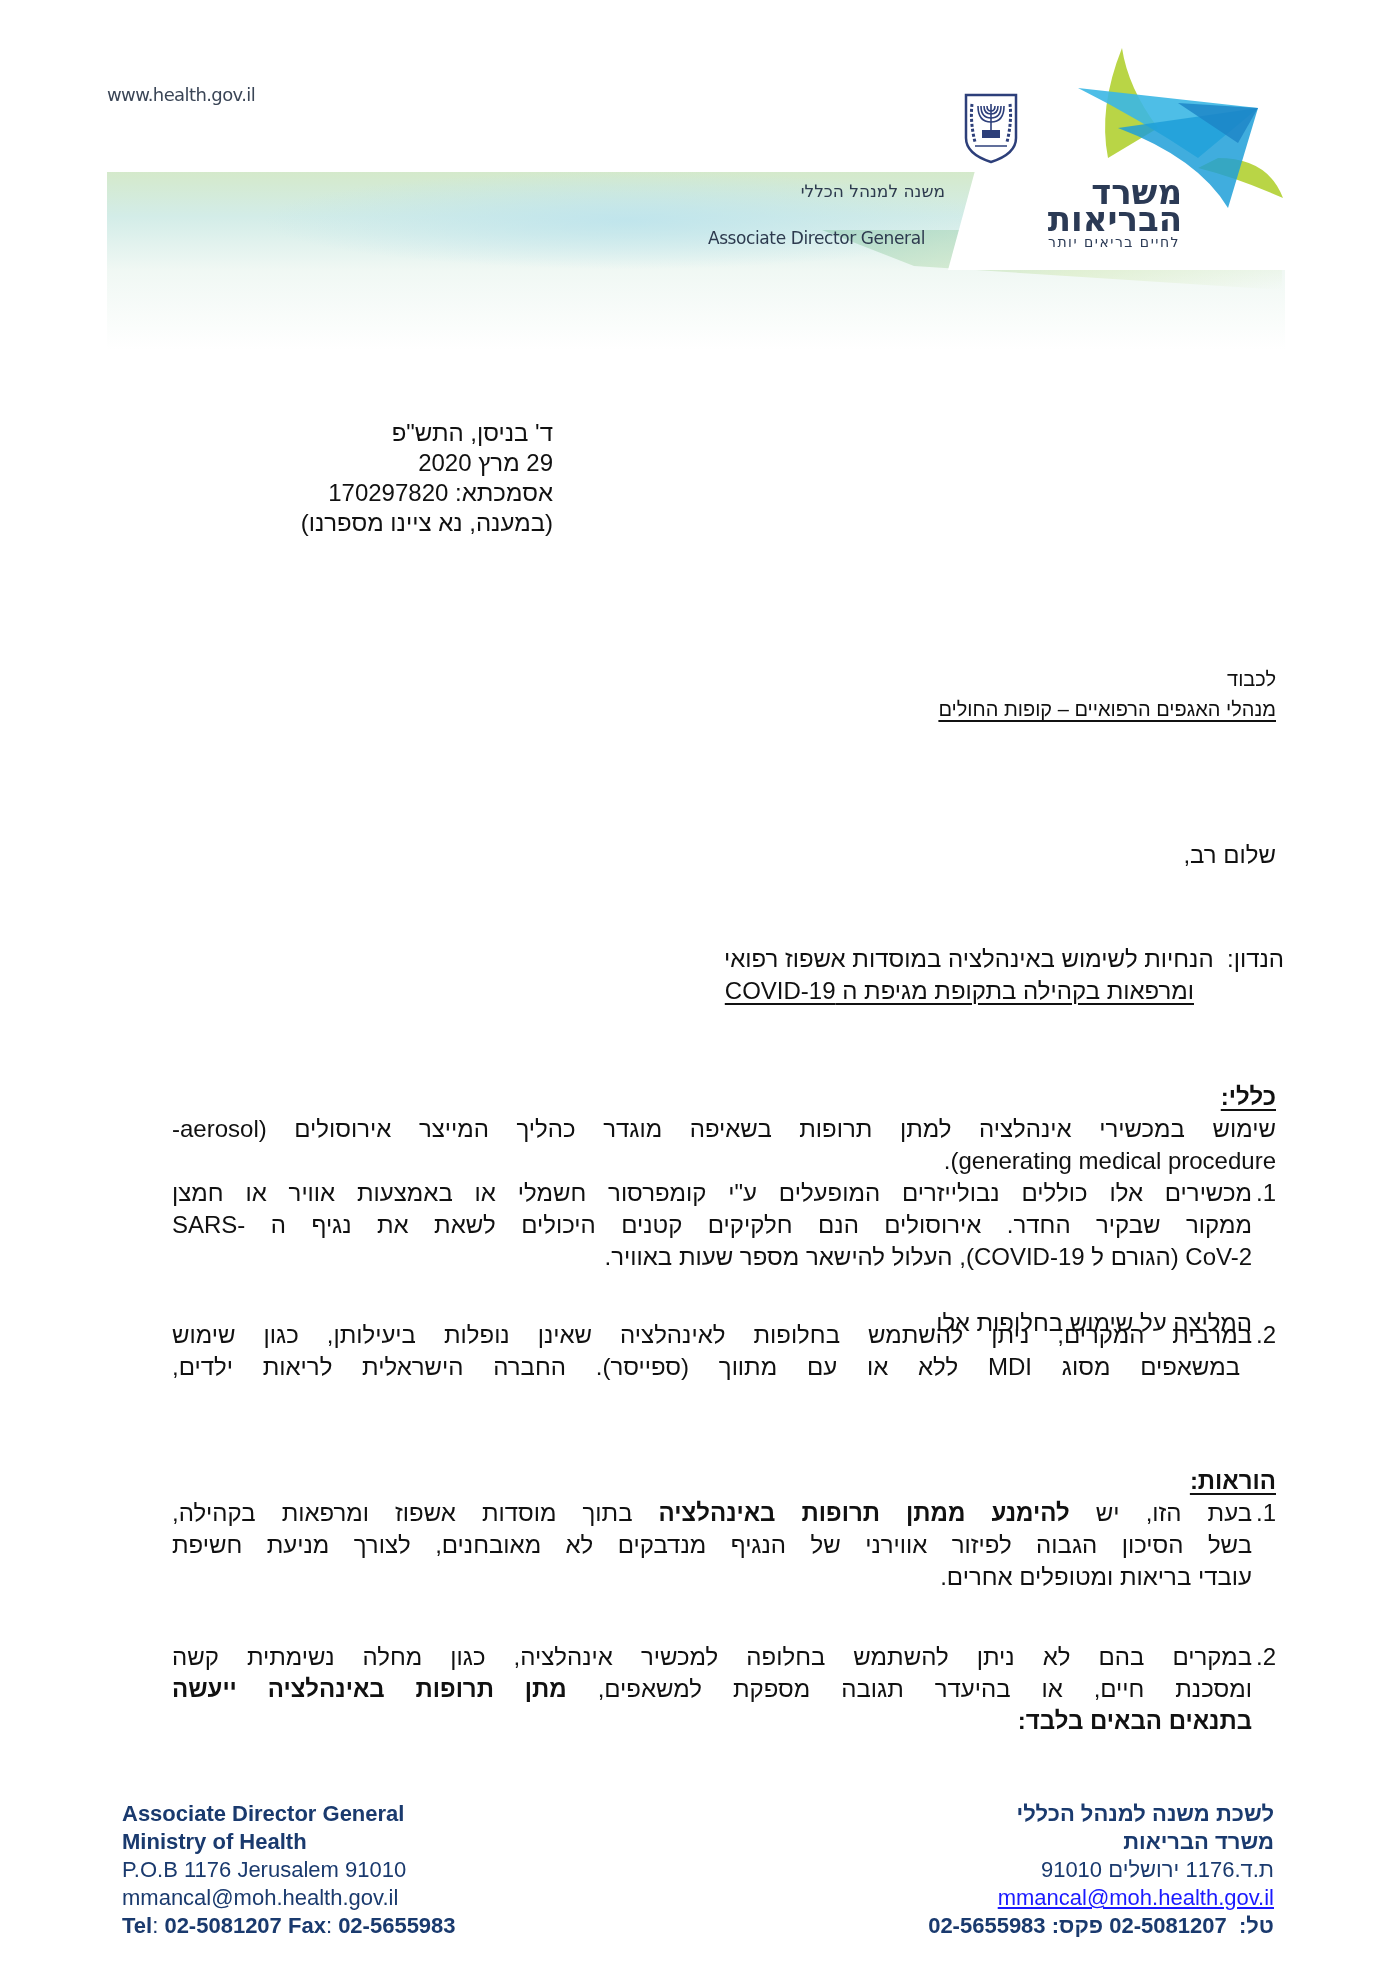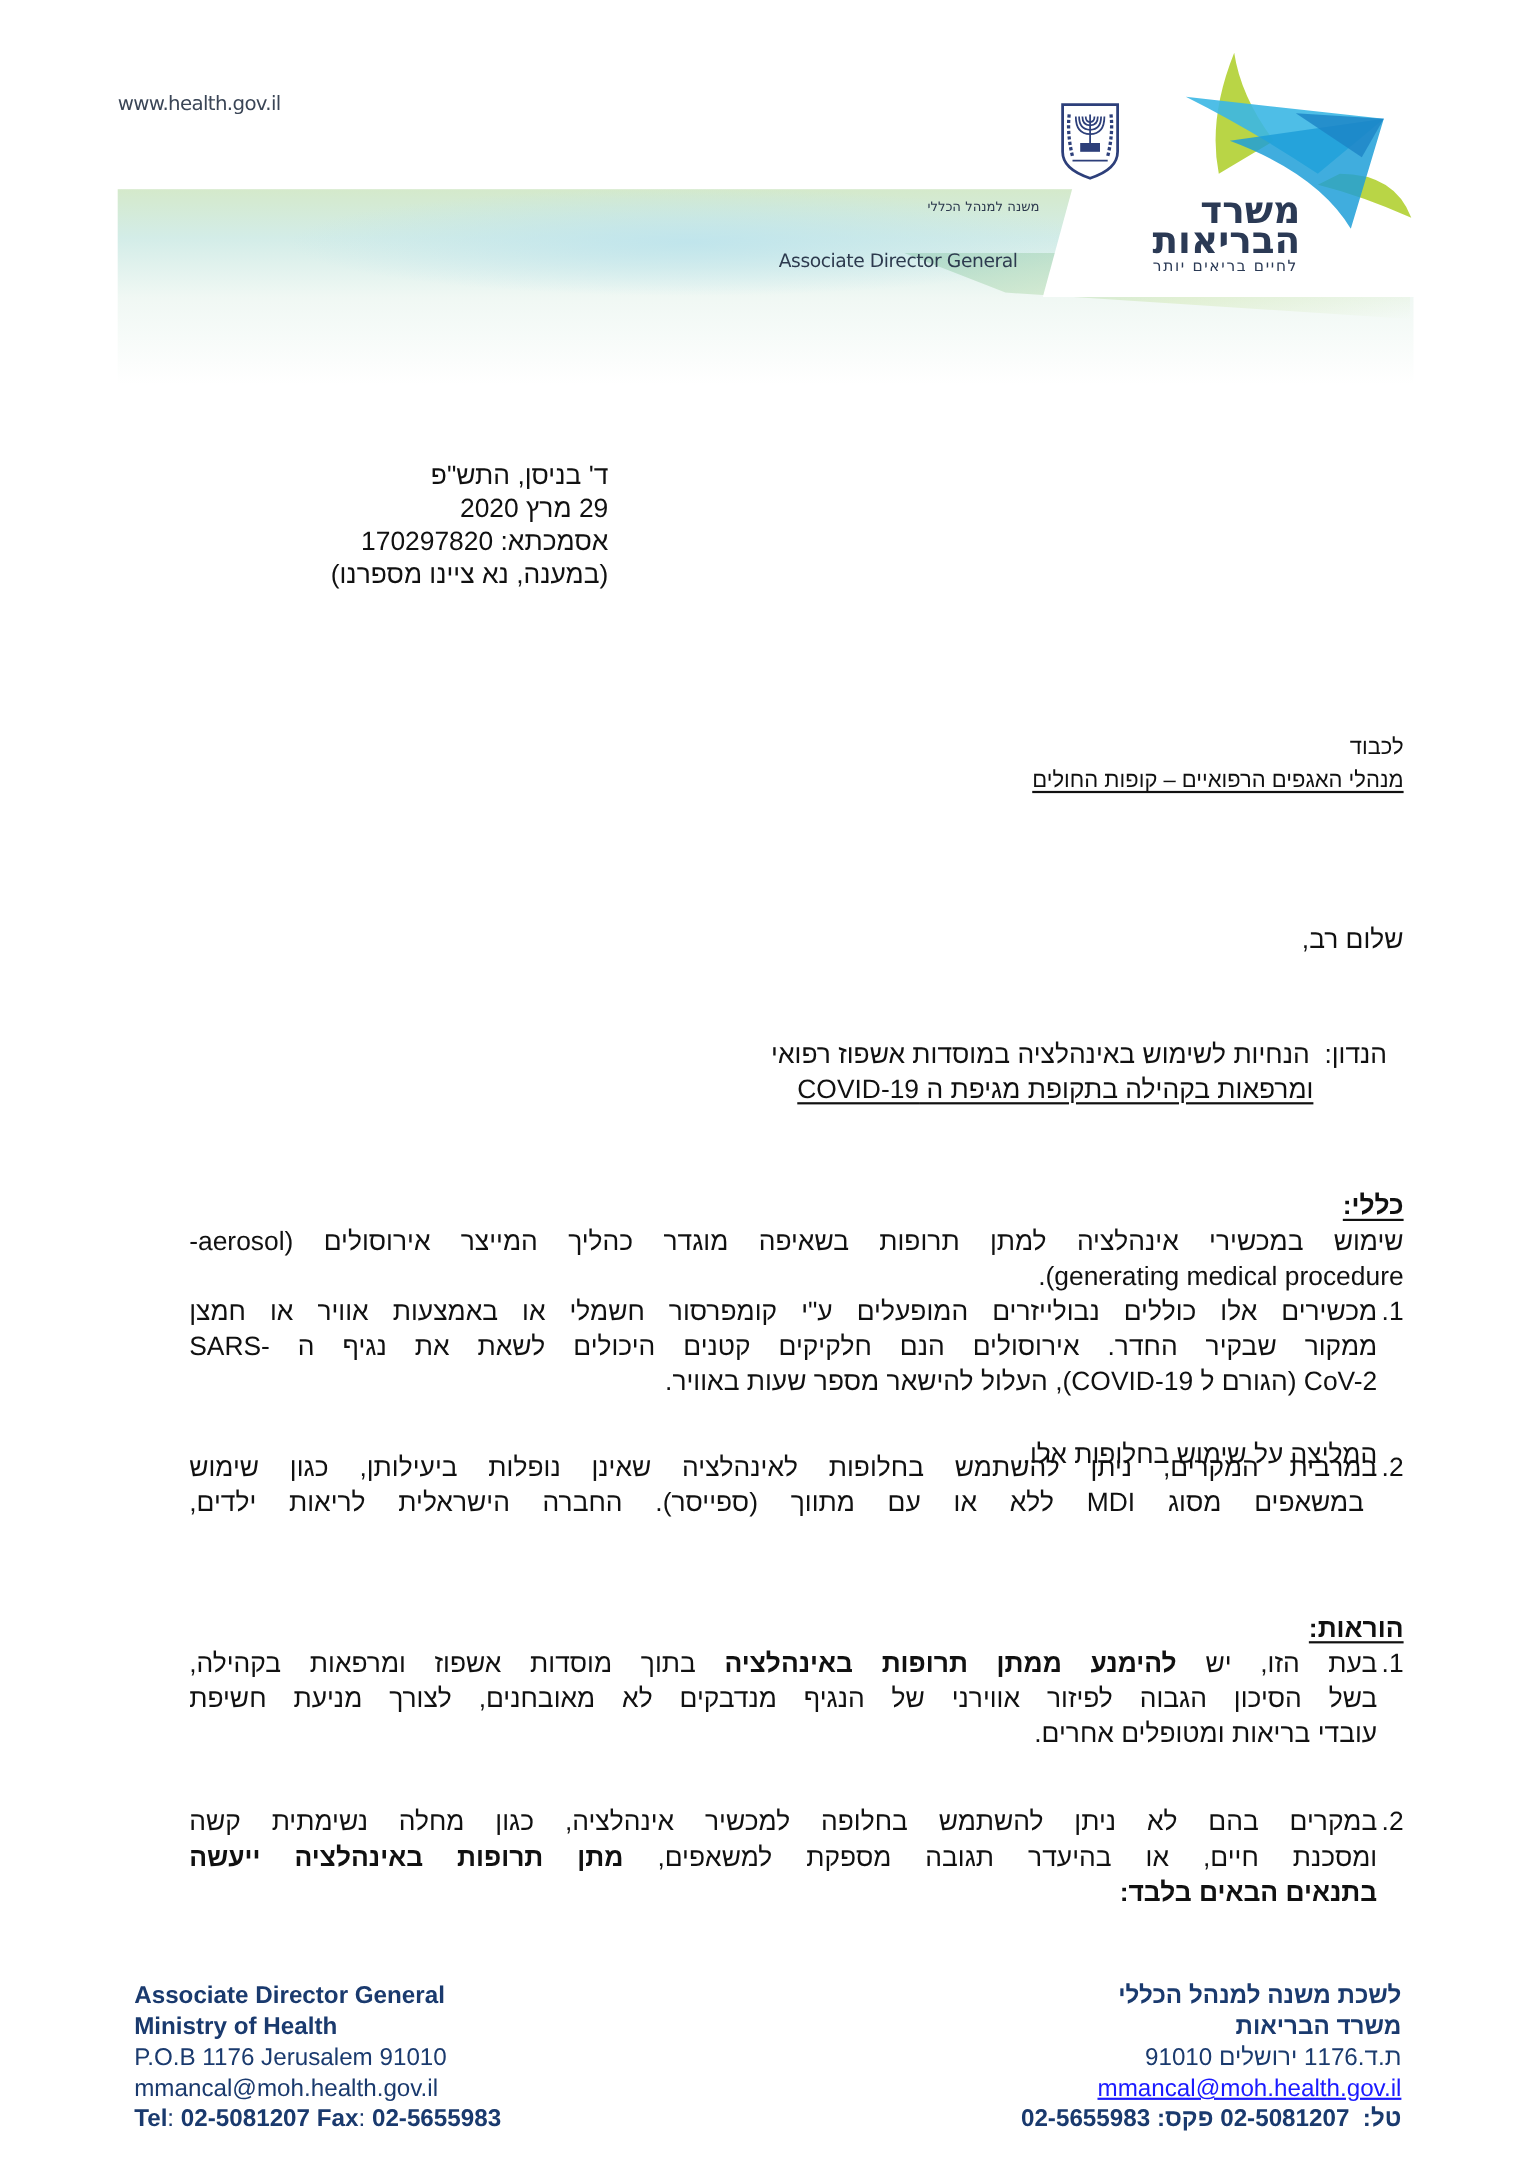--- a/index.html
+++ b/index.html
@@ -12,40 +12,40 @@
   .banner { left: 107px; top: 172px; width: 1178px; height: 178px;
     background:
       radial-gradient(ellipse 520px 70px at 520px 48px, rgba(190,228,236,0.9), rgba(190,228,236,0) 70%),
       linear-gradient(180deg, rgba(210,232,200,0.95) 0%, rgba(200,232,226,0.8) 25%, rgba(230,243,236,0.6) 55%, rgba(255,255,255,0) 100%);
   }
   .banner-strip { right: 118px; top: 230px; width: 460px; height: 60px;
     background: linear-gradient(165deg, rgba(160,210,190,0.7), rgba(210,232,180,0.5) 60%, rgba(255,255,255,0));
     clip-path: polygon(0 0, 100% 0, 100% 100%, 20% 60%); }
   .banner-white { left: 948px; top: 170px; width: 340px; height: 100px; background: #fff;
     clip-path: polygon(8% 0, 100% 0, 100% 100%, 0 100%); }
-  .banner-heb { right: 455px; top: 181px; font-size: 12px; color: #2d3a4e; font-family: "DejaVu Sans", sans-serif; }
+  .banner-heb { right: 455px; top: 181px; font-size: 17px; color: #2d3a4e; font-family: "DejaVu Sans", sans-serif; }
   .banner-eng { right: 475px; top: 228px; font-size: 17px; color: #2d3a4e; font-family: "DejaVu Sans", sans-serif; letter-spacing: -0.4px; }
 
   .emblem { left: 963px; top: 92px; width: 56px; height: 72px; }
   .logo-mark { left: 1078px; top: 48px; width: 210px; height: 160px; }
   .logo-text1 { right: 218px; top: 177px; font-size: 34px; font-weight: bold; color: #2b3a55; line-height: 30px; font-family: "DejaVu Sans", sans-serif; }
   .logo-text2 { right: 218px; top: 204px; font-size: 34px; font-weight: bold; color: #2b3a55; line-height: 30px; font-family: "DejaVu Sans", sans-serif; }
   .logo-tag { right: 220px; top: 234px; font-size: 14px; color: #2b3a55; letter-spacing: 1.5px; font-family: "DejaVu Sans", sans-serif; }
 
   
   .t { font-size: 24px; line-height: 30px; white-space: nowrap; text-align: right; }
   .date-block { right: 847px; top: 418px; text-align: right; }
   .date-block div { font-size: 24px; line-height: 30px; }
 
   .addr-block { right: 124px; top: 664px; text-align: right; }
   .addr-block div { font-size: 20px; line-height: 30px; }
   .u { text-decoration: underline; text-decoration-thickness: 2px; text-underline-offset: 4px; }
 
   .greeting { right: 124px; top: 840px; }
-  .subject1 { right: 139px; top: 944px; margin-left: 34px; }
+  .subject1 { right: 116px; top: 944px; margin-left: 34px; }
   .subject2 { right: 206px; top: 976px; }
 
   .section-h { font-weight: bold; text-decoration: underline; text-decoration-thickness: 2px; text-underline-offset: 4px; }
 
   .line { position: absolute; font-size: 24px; line-height: 30px; white-space: nowrap; direction: rtl; }
   .just { text-align: justify; text-align-last: justify; }
   b { font-weight: bold; }
 
   
   .foot { font-size: 22px; line-height: 28px; color: #1a3a6e; }

